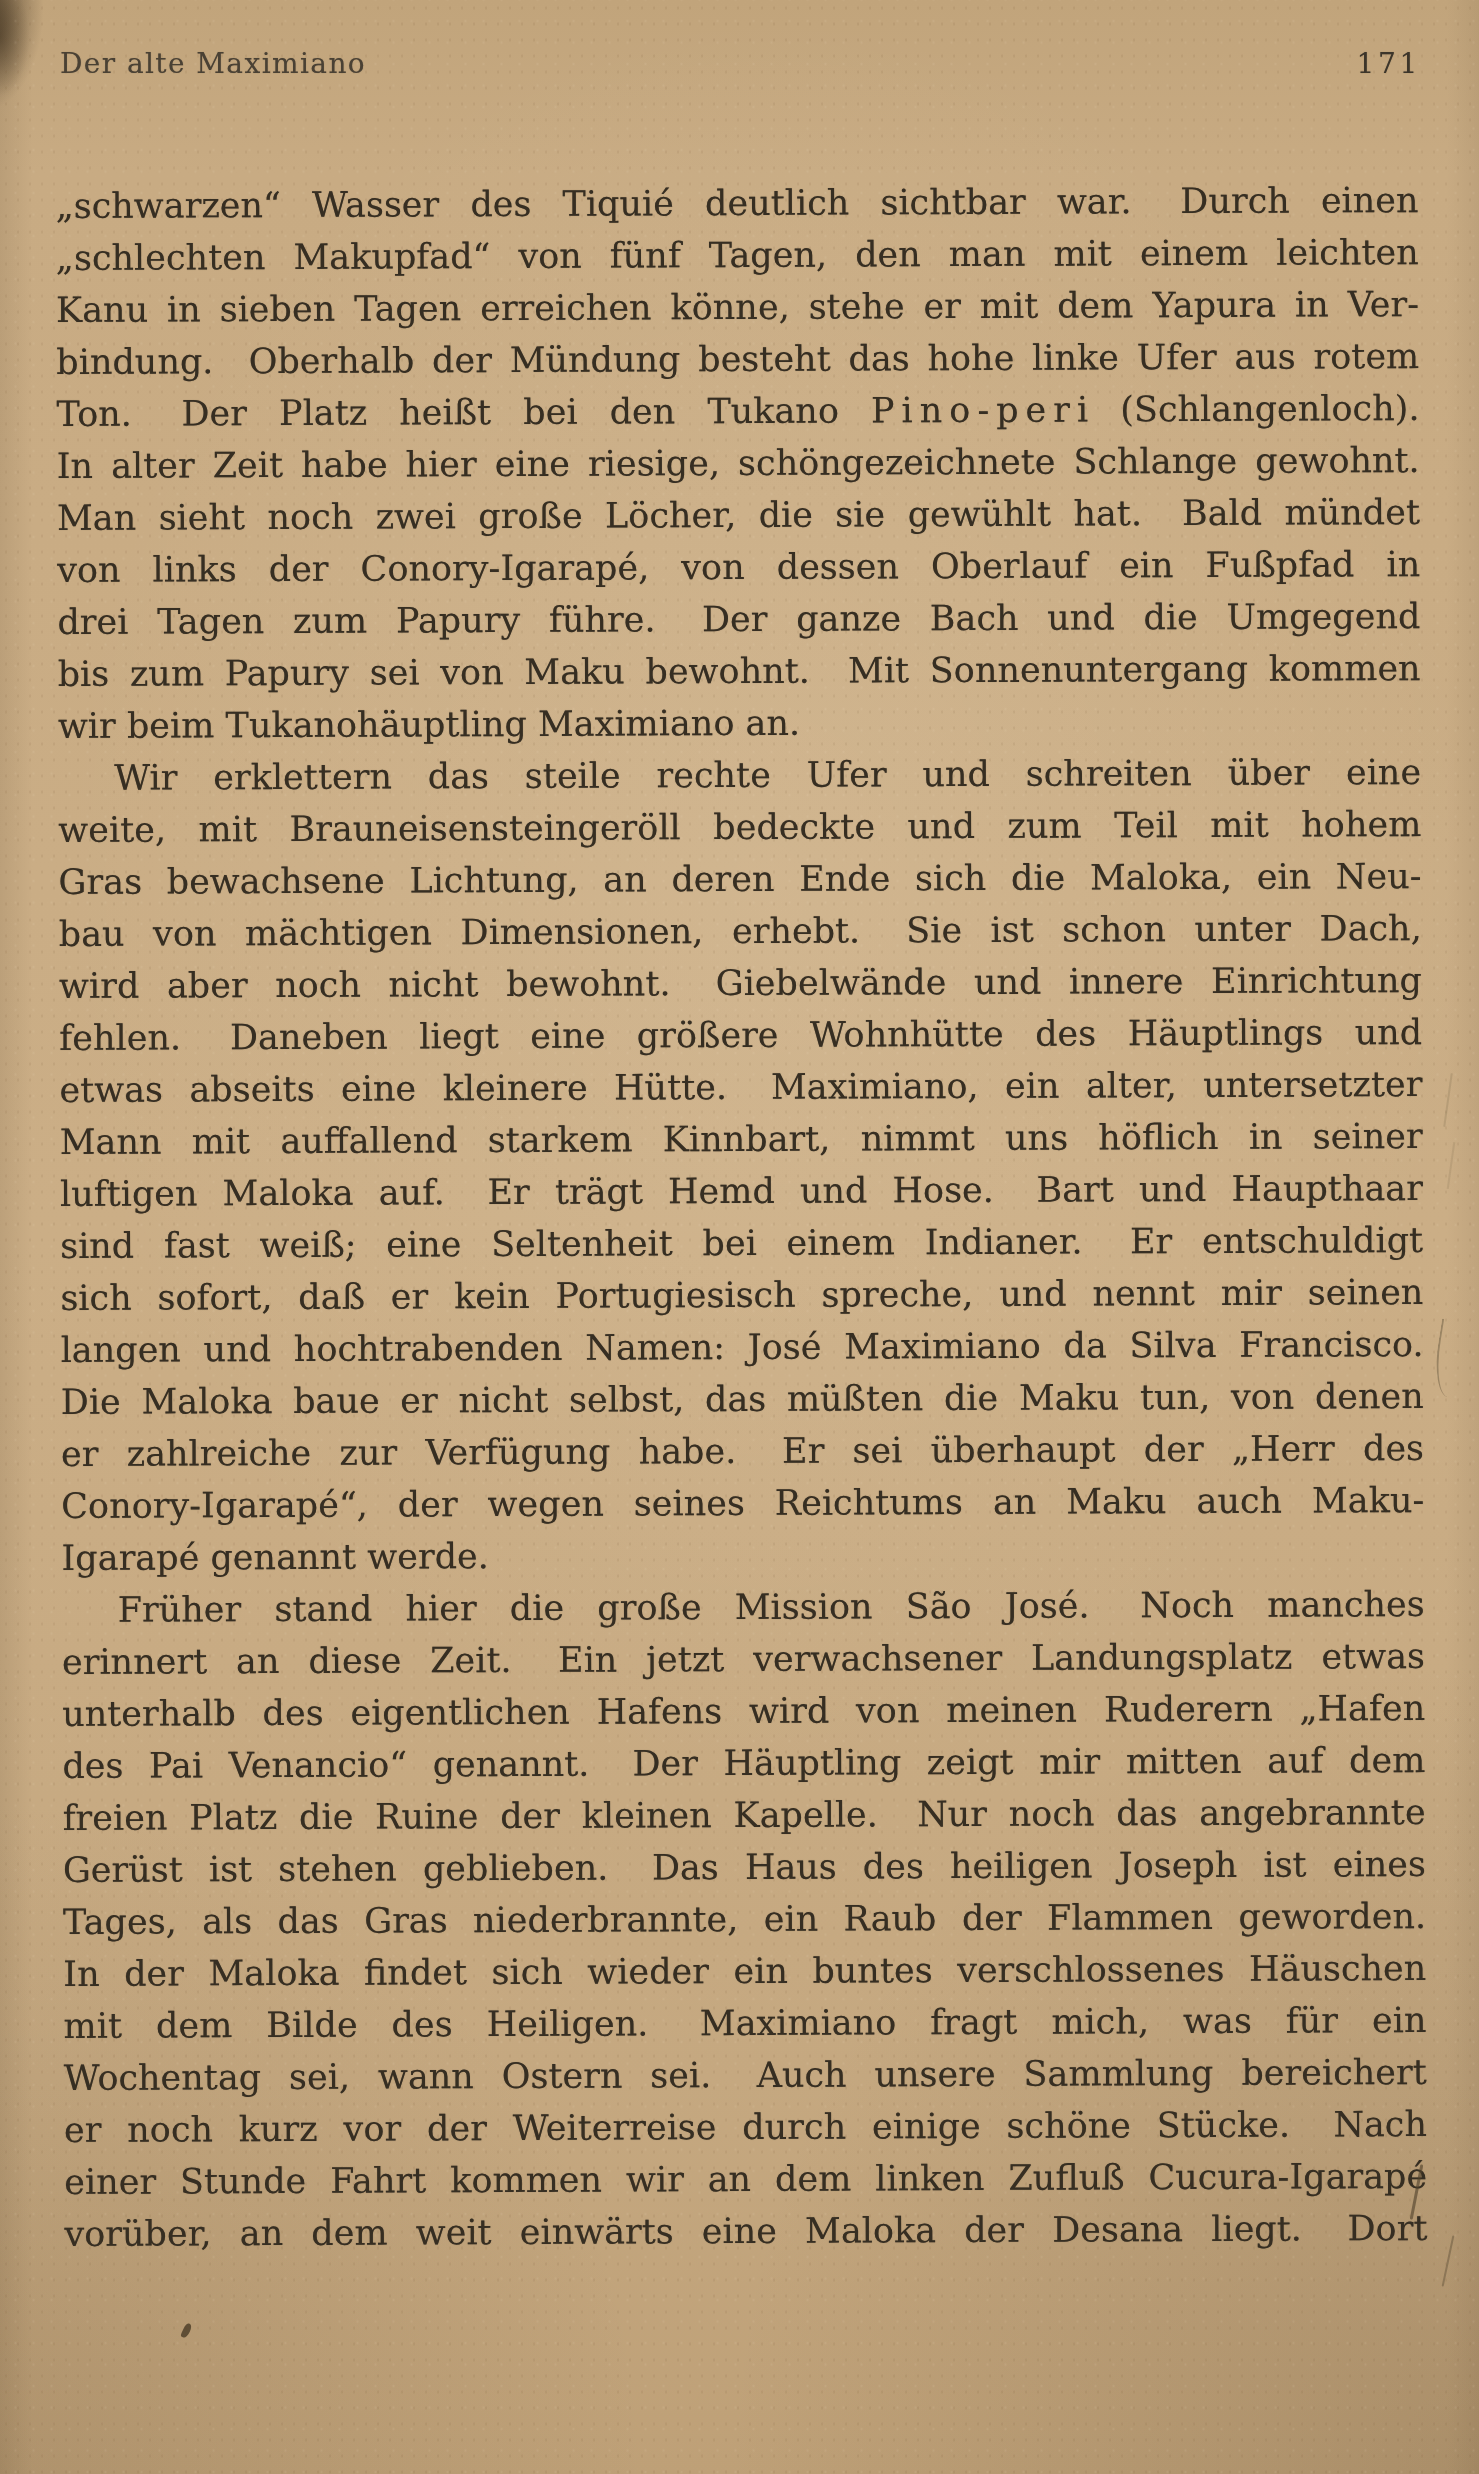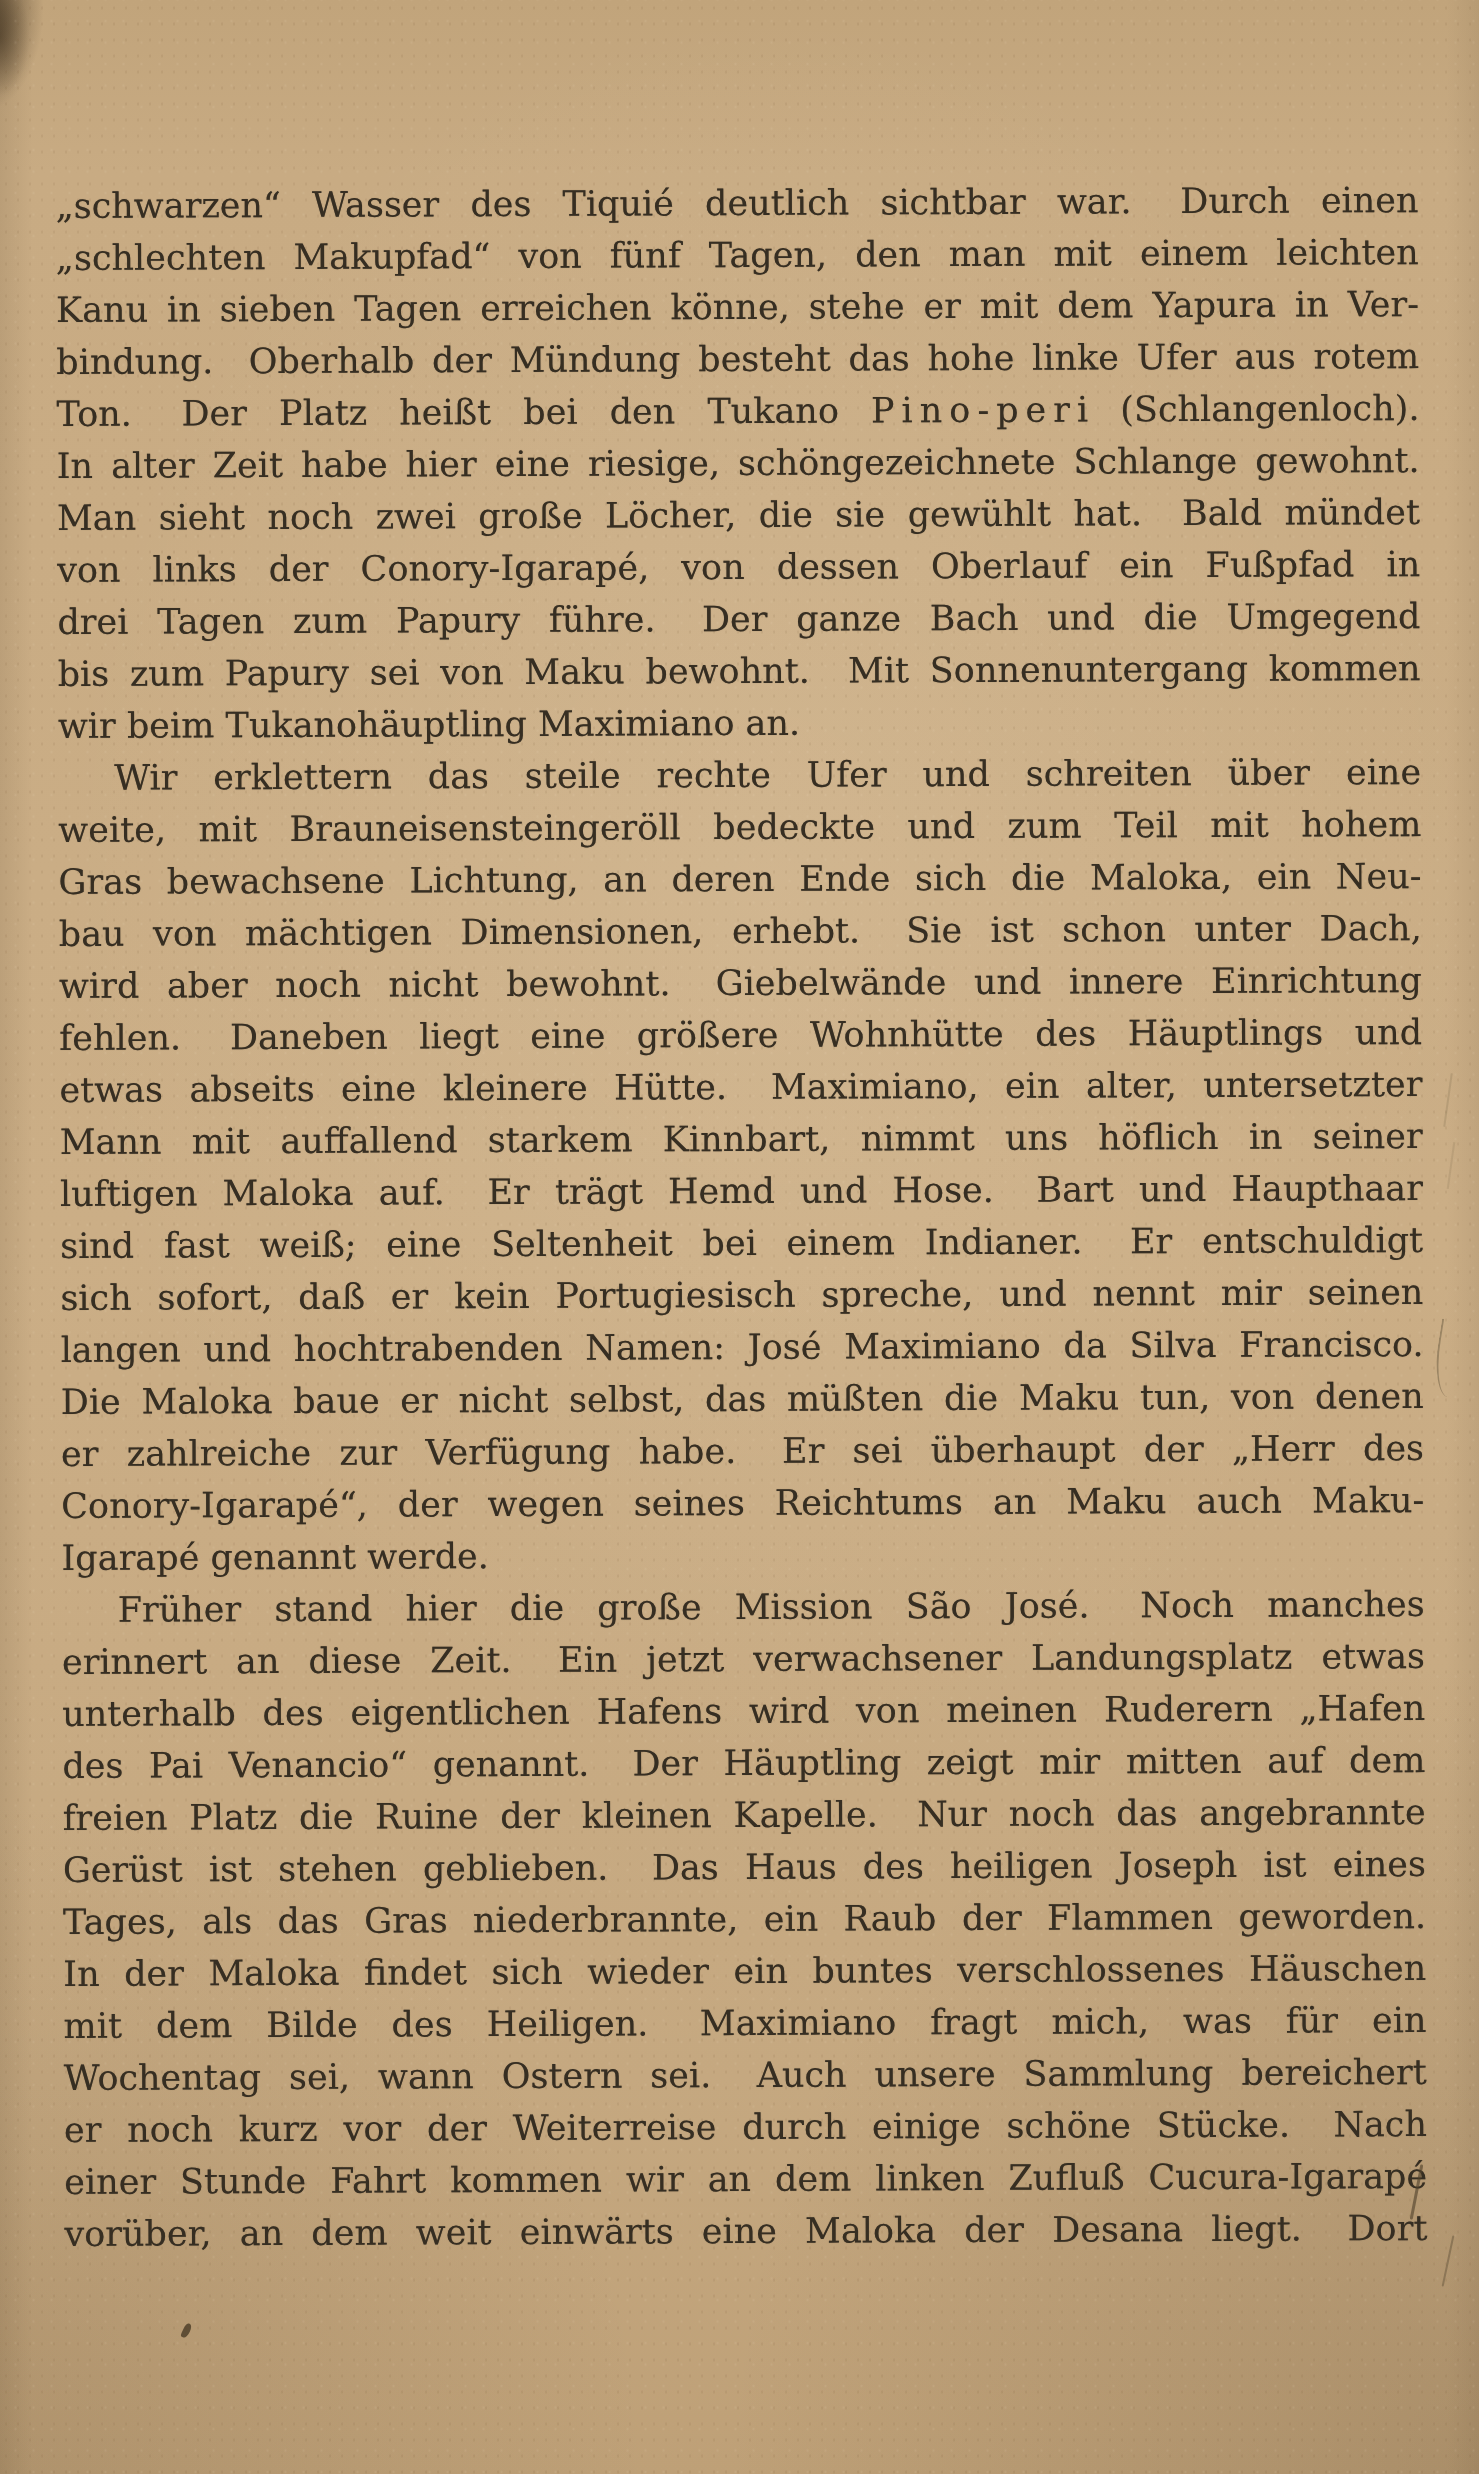--- a/index.html
+++ b/index.html
@@ -86,20 +86,24 @@
   .mark-slash-2{
     left:1447px;top:2235px;width:2.3px;height:52px;
     background:rgba(80,66,44,0.38);border-radius:1.9px;
     transform:rotate(12deg);
   }
 </style>
 <title>Der alte Maximiano</title></head>
 <body>
 
 <div class="page">
+  <div class="running-header">
+    <span class="title">Der alte Maximiano</span>
+    <span class="pageno">171</span>
+  </div>
 
   <div class="body-text">
       <div class="line">„schwarzen“ Wasser des Tiquié deutlich sichtbar war.  Durch einen</div>
       <div class="line">„schlechten Makupfad“ von fünf Tagen, den man mit einem leichten</div>
       <div class="line">Kanu in sieben Tagen erreichen könne, stehe er mit dem Yapura in Ver-</div>
       <div class="line">bindung.  Oberhalb der Mündung besteht das hohe linke Ufer aus rotem</div>
       <div class="line">Ton.  Der Platz heißt bei den Tukano P i n o - p e r i (Schlangenloch).</div>
       <div class="line">In alter Zeit habe hier eine riesige, schöngezeichnete Schlange gewohnt.</div>
       <div class="line">Man sieht noch zwei große Löcher, die sie gewühlt hat.  Bald mündet</div>
       <div class="line">von links der Conory-Igarapé, von dessen Oberlauf ein Fußpfad in</div>

